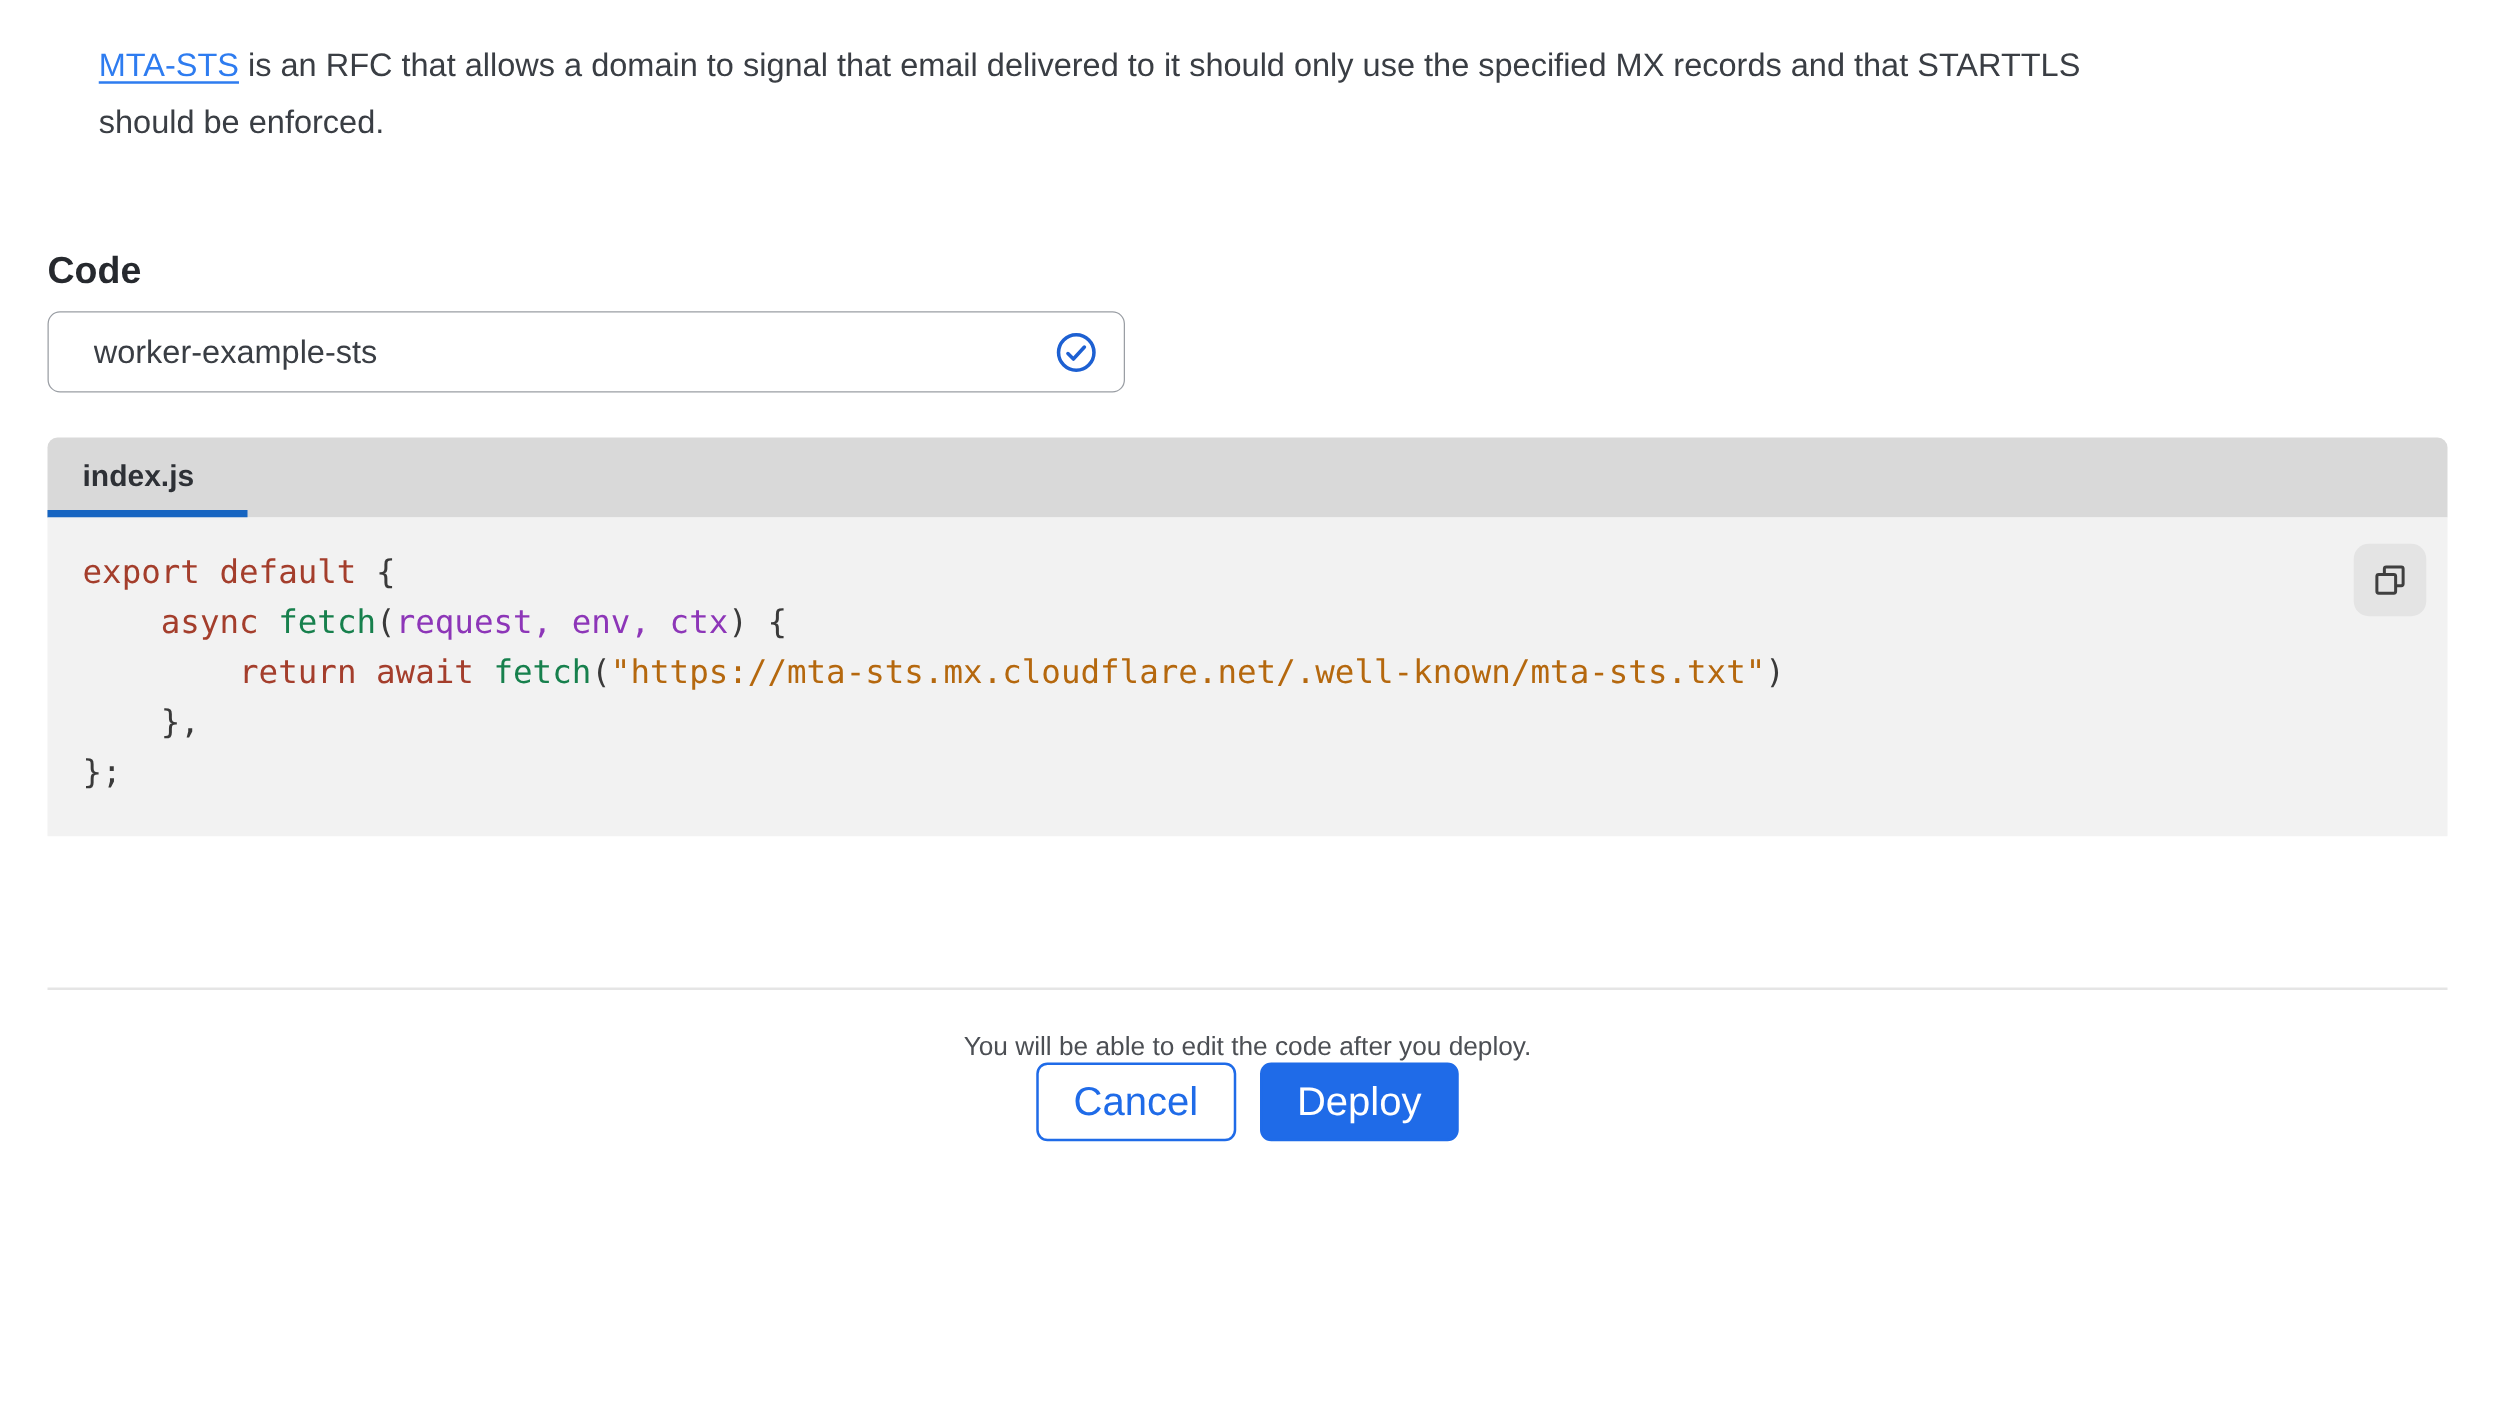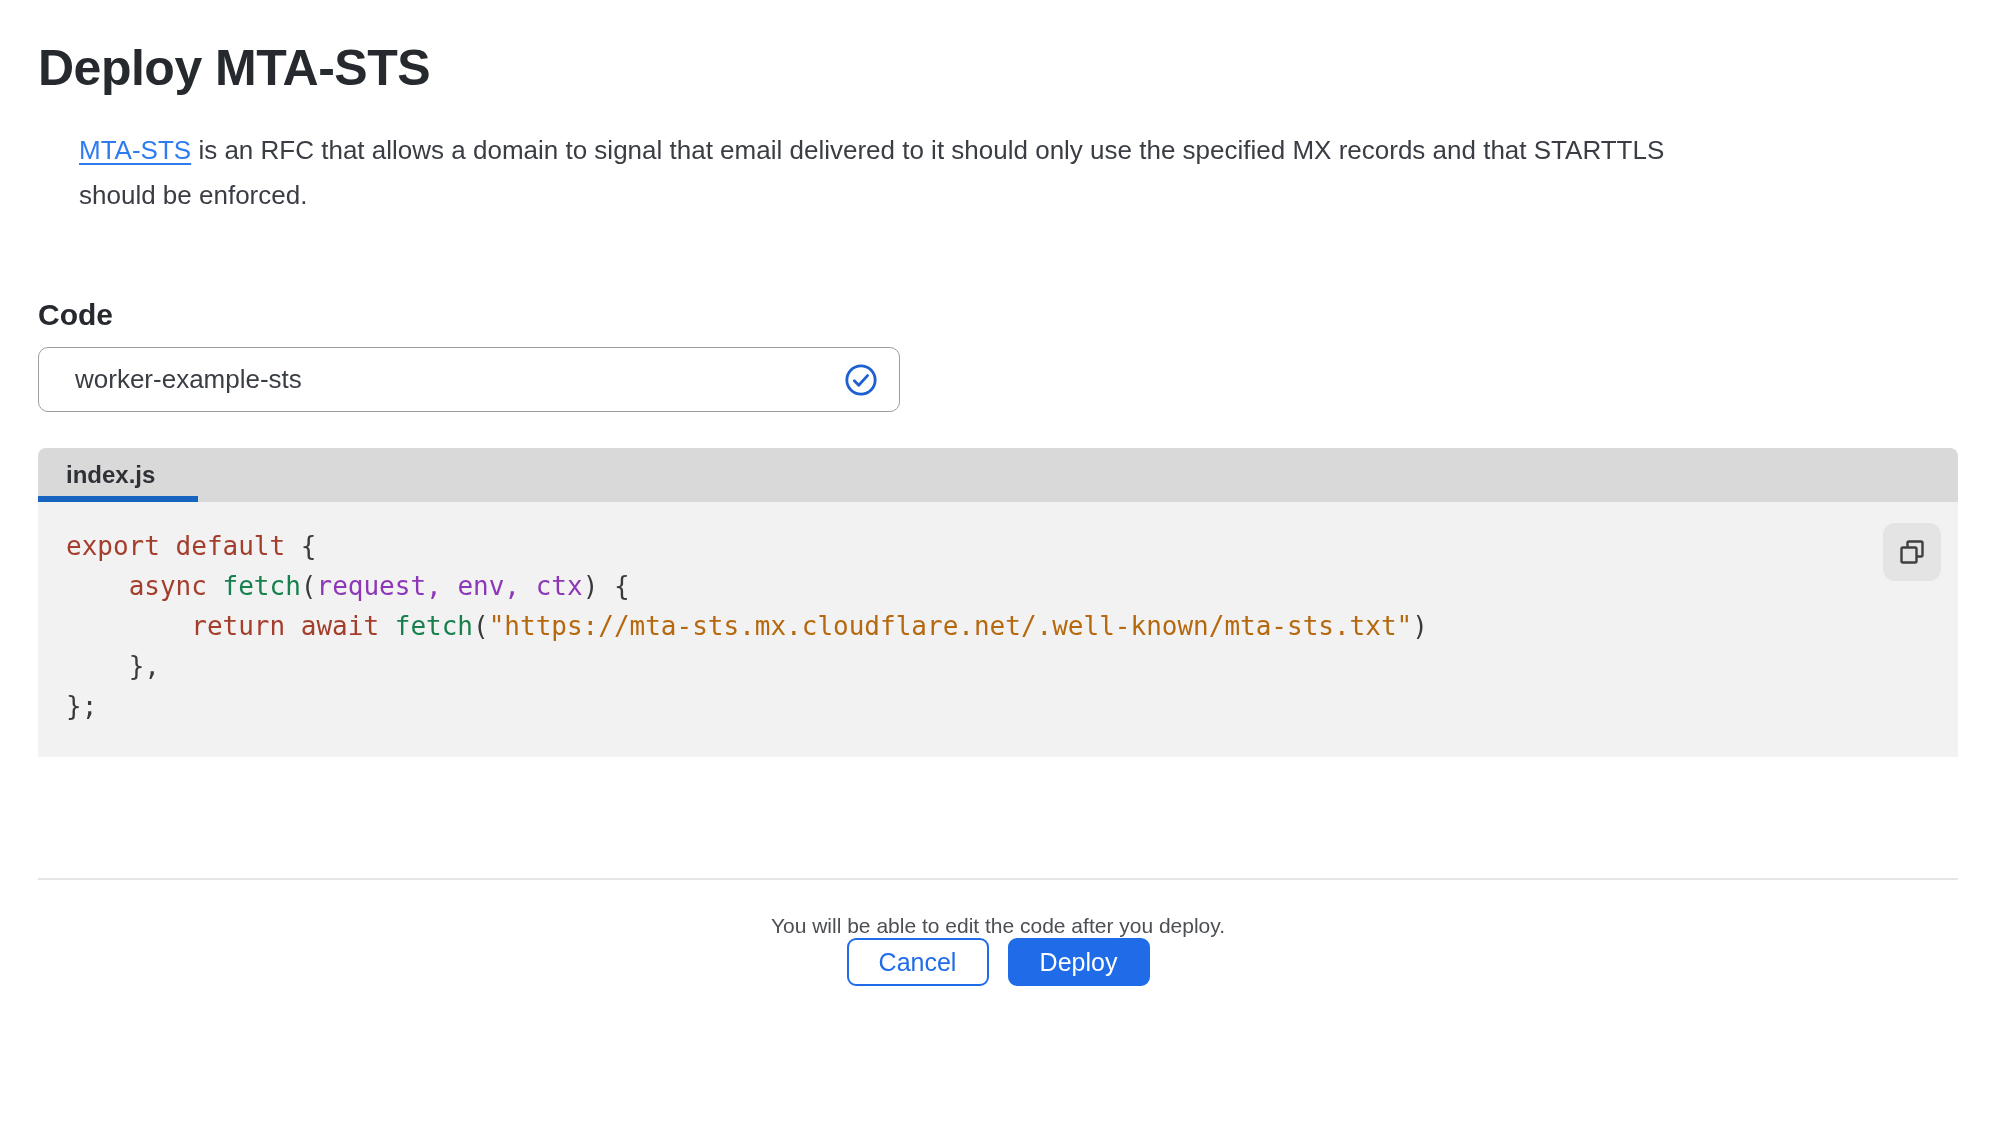--- a/index.html
+++ b/index.html
@@ -70,21 +70,21 @@
 
   .code-preview-label { margin-top: 70px; }
 
   .code-card {
     margin-top: 36px;
     width: 1920px;
     border-radius: 8px 8px 0 0;
   }
   .tabbar {
     position: relative;
-    height: 54px;
+    height: 64px;
     background: #d9d9d9;
     border-radius: 8px 8px 0 0;
     display: flex;
     align-items: flex-end;
   }
   .tab {
     position: relative;
     height: 100%;
     display: flex;
     align-items: center;
@@ -152,26 +152,26 @@
     align-items: center;
     justify-content: space-between;
     flex-direction: column;
   }
   .footer-note {
     font-size: 21px;
     color: #4c4f54;
   }
   .actions { display: flex; gap: 19px; }
   .btn {
-    height: 48px;
+    height: 63px;
     min-width: 142px;
     padding: 0 28px;
     border-radius: 9px;
     font-family: "Liberation Sans", sans-serif;
-    font-size: 25px;
+    font-size: 32px;
     cursor: pointer;
     display: flex;
     align-items: center;
     justify-content: center;
   }
   .btn-secondary {
     background: #ffffff;
     border: 2px solid var(--accent-blue, #1f6be8);
     color: var(--accent-blue, #1f6be8);
   }
@@ -179,21 +179,20 @@
     background: var(--accent-blue, #1f6be8);
     border: 2px solid var(--accent-blue, #1f6be8);
     color: #ffffff;
   }
 </style>
 </head>
 <body>
 
 <div class="page">
 
-  <h1 class="page-title">Deploy MTA-STS</h1>
 
   <p class="intro"><a>MTA-STS</a><span> is an RFC that allows a domain to signal that email delivered to it should only use the specified MX records and that STARTTLS</span><br><span>should be enforced.</span></p>
 
   <div class="section-label name-label">Code</div>
 
   <div class="input-wrap">
     <input class="text-input" type="text" value="worker-example-sts" style="">
     <svg class="input-valid-icon" viewBox="0 0 24 24" fill="none">
       <circle cx="12" cy="12" r="10" stroke="#1d60d2" stroke-width="2"></circle>
       <path d="M7.3 12.6l3.1 3.1 6.2-6.8" stroke="#1d60d2" stroke-width="2" stroke-linecap="round" stroke-linejoin="round"></path>

